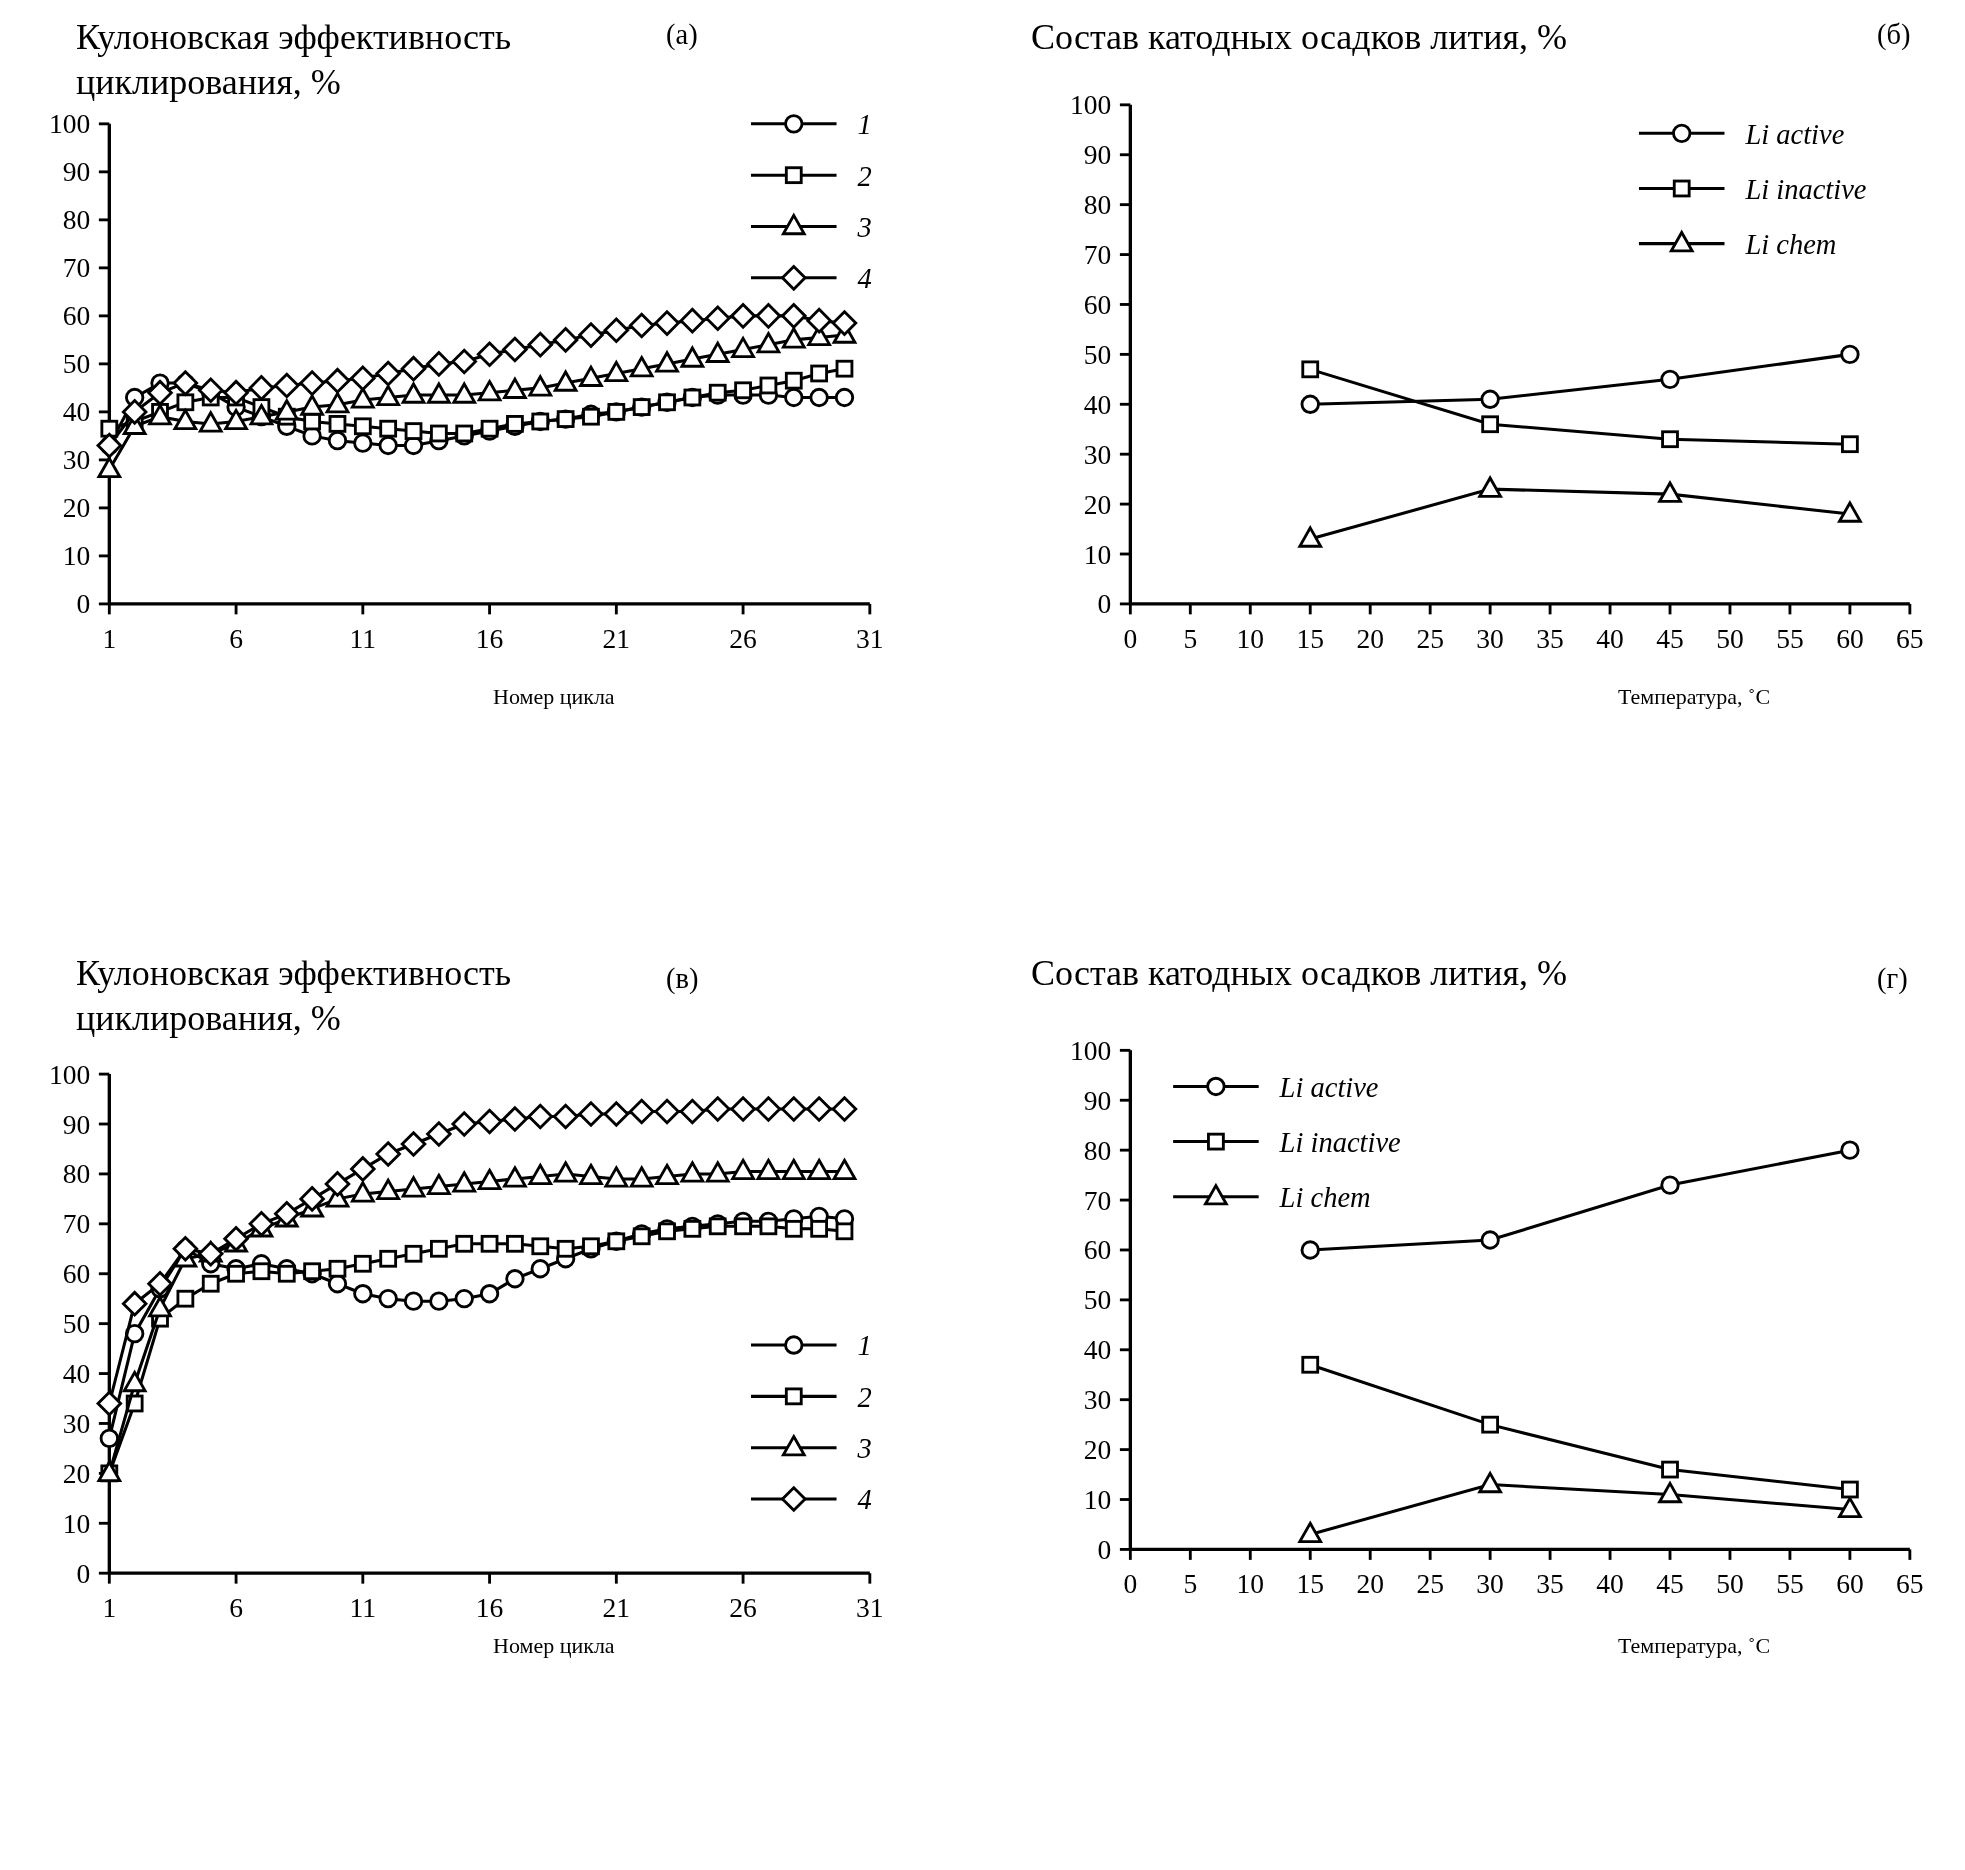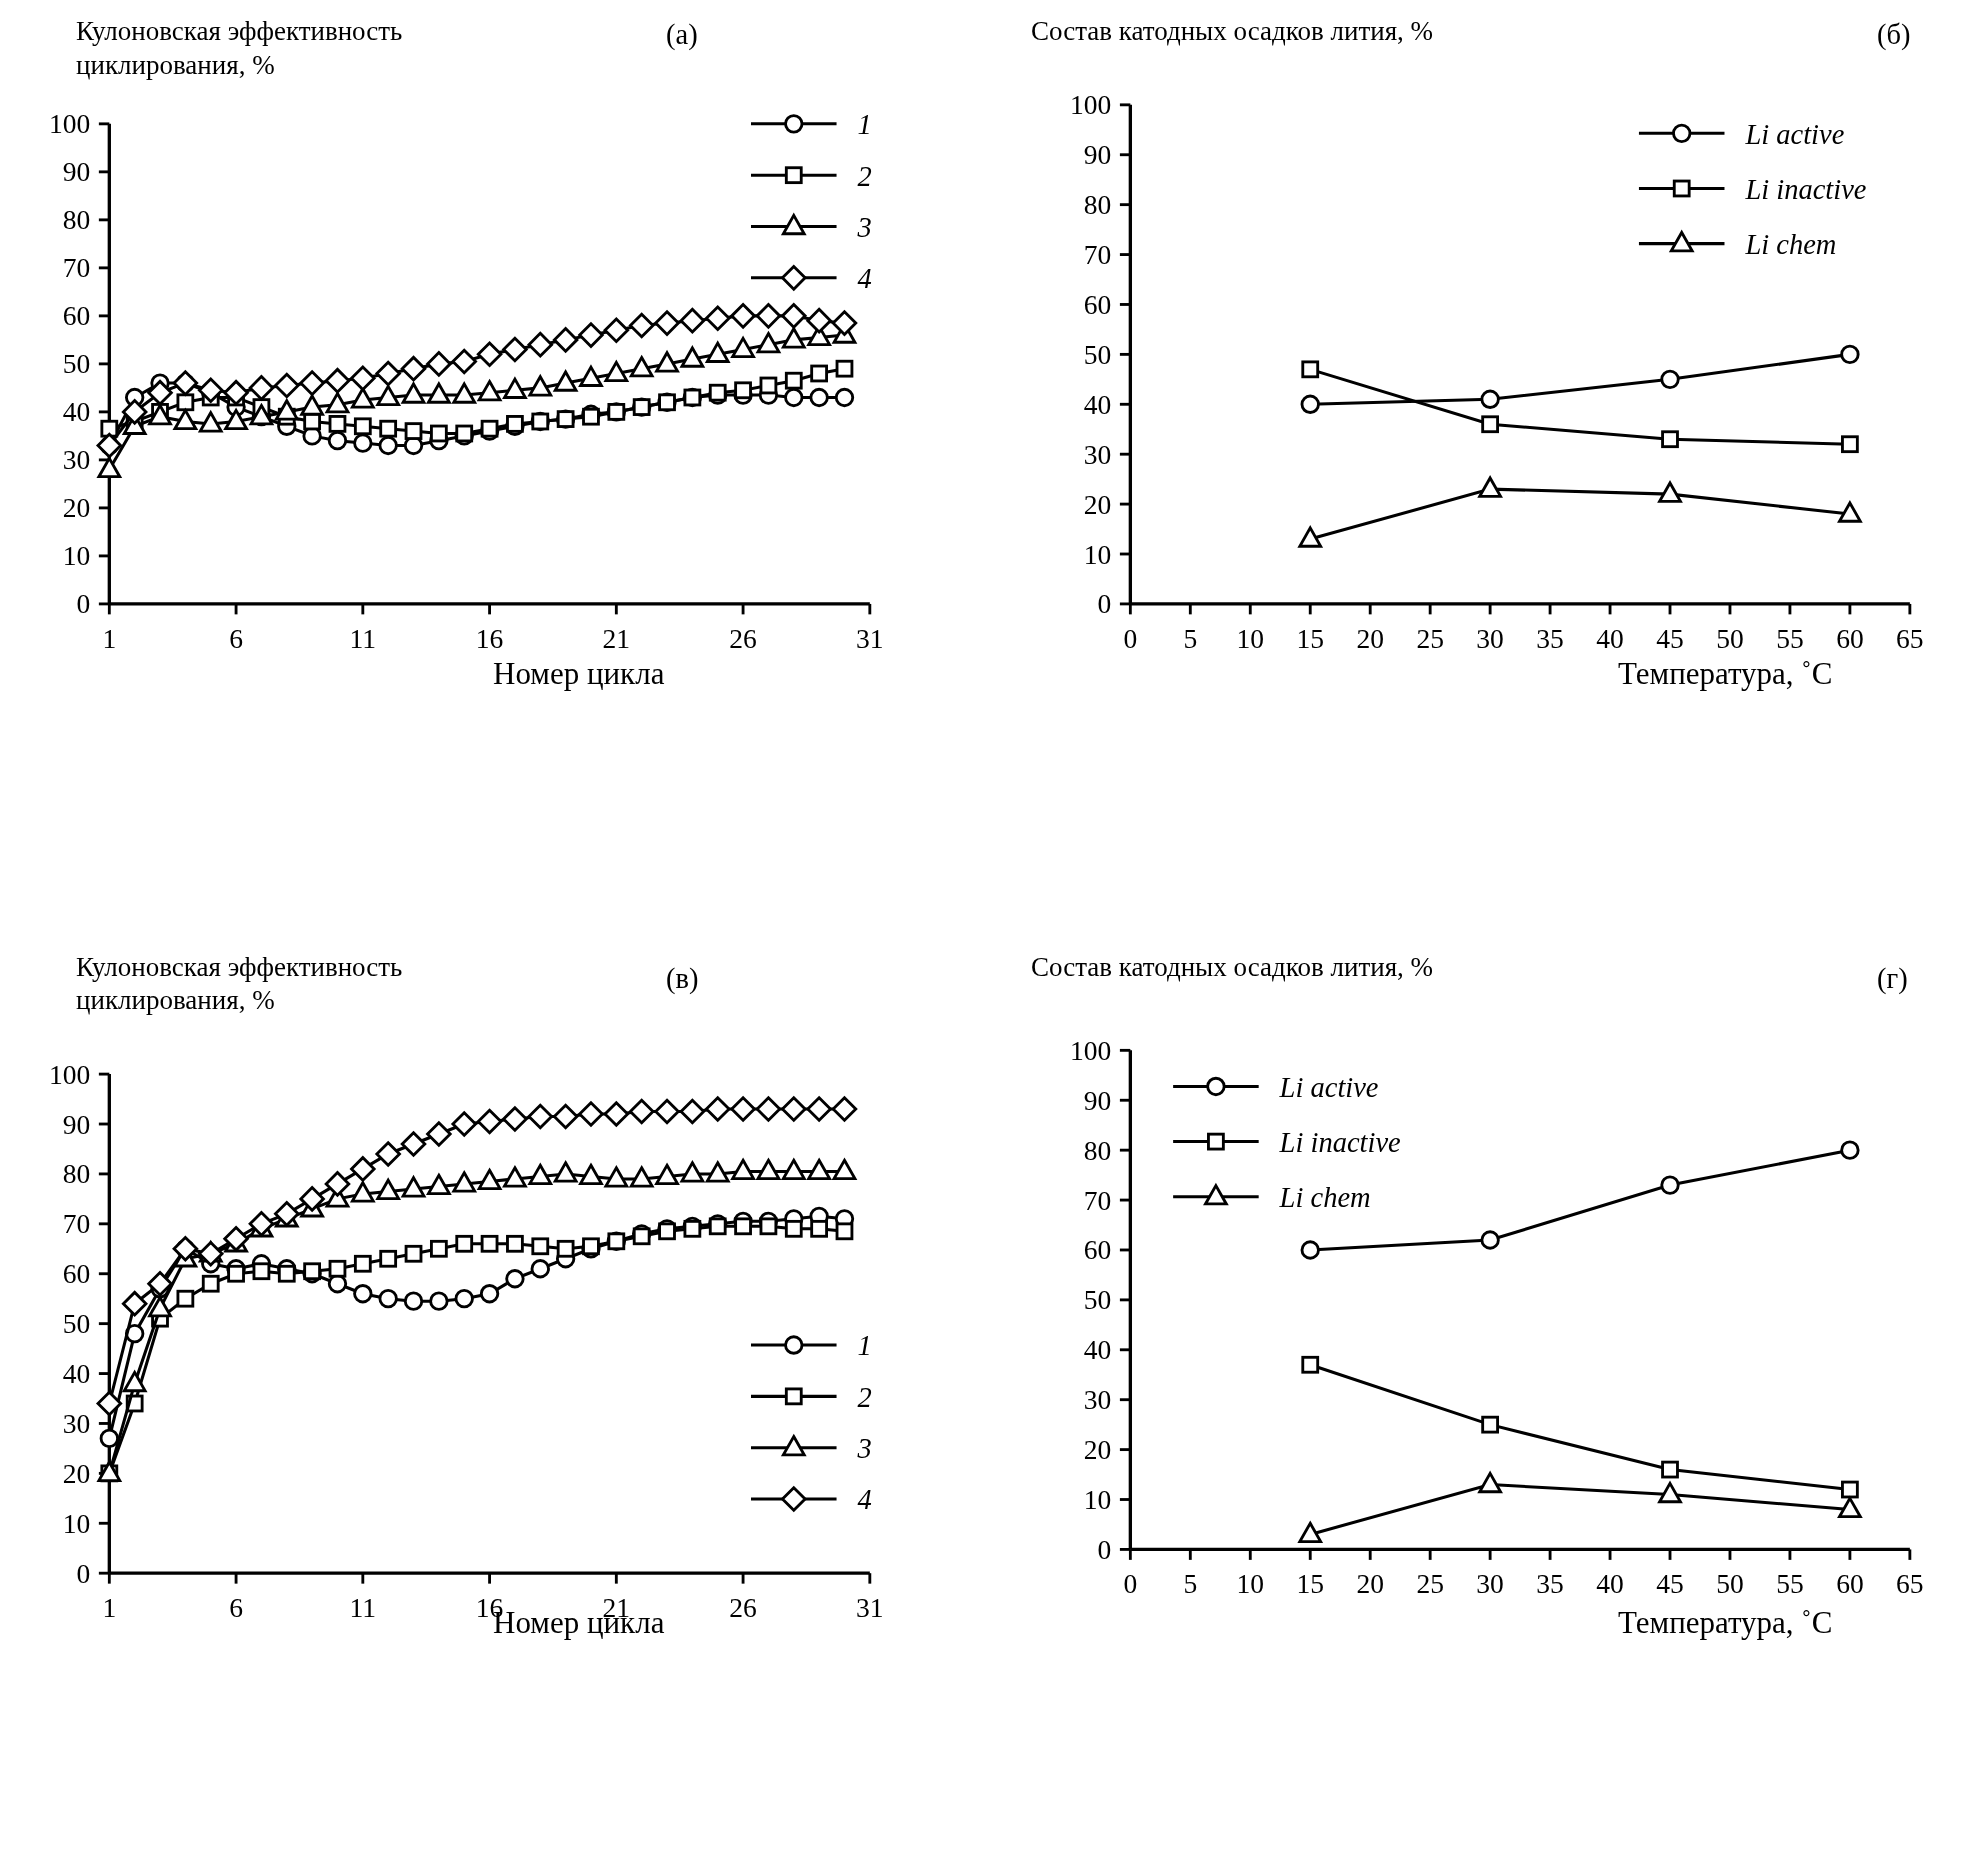--- a/index.html
+++ b/index.html
@@ -1,21 +1,21 @@
 <!DOCTYPE html>
 <html style="font-size:15px"><head>
 <meta charset="utf-8">
 <style>
   html,body{margin:0;padding:0;background:#ffffff;}
   body{width:1966px;height:1871px;font-family:"Liberation Serif",serif;color:#000;}
   .grid{display:grid;grid-template-columns:1fr 1fr;grid-template-rows:1fr 1fr;width:1966px;height:1871px;}
   .panel{position:relative;}
-  .ptitle{position:absolute;font-size:27px;line-height:1.25;white-space:pre-line;}
+  .ptitle{position:absolute;font-size:36px;line-height:1.25;white-space:pre-line;}
   .plabel{position:absolute;font-size:28.5px;}
-  .xaxis-title{position:absolute;font-size:31px;}
+  .xaxis-title{position:absolute;font-size:22px;margin-top:28px;}
   svg{position:absolute;left:0;top:0;}
   text{font-family:"Liberation Serif",serif;}
   .tick{font-size:29px;}
   .legtext{font-size:30px;font-style:italic;}
 </style>
 </head>
 <body>
 
 <div class="grid">
 

